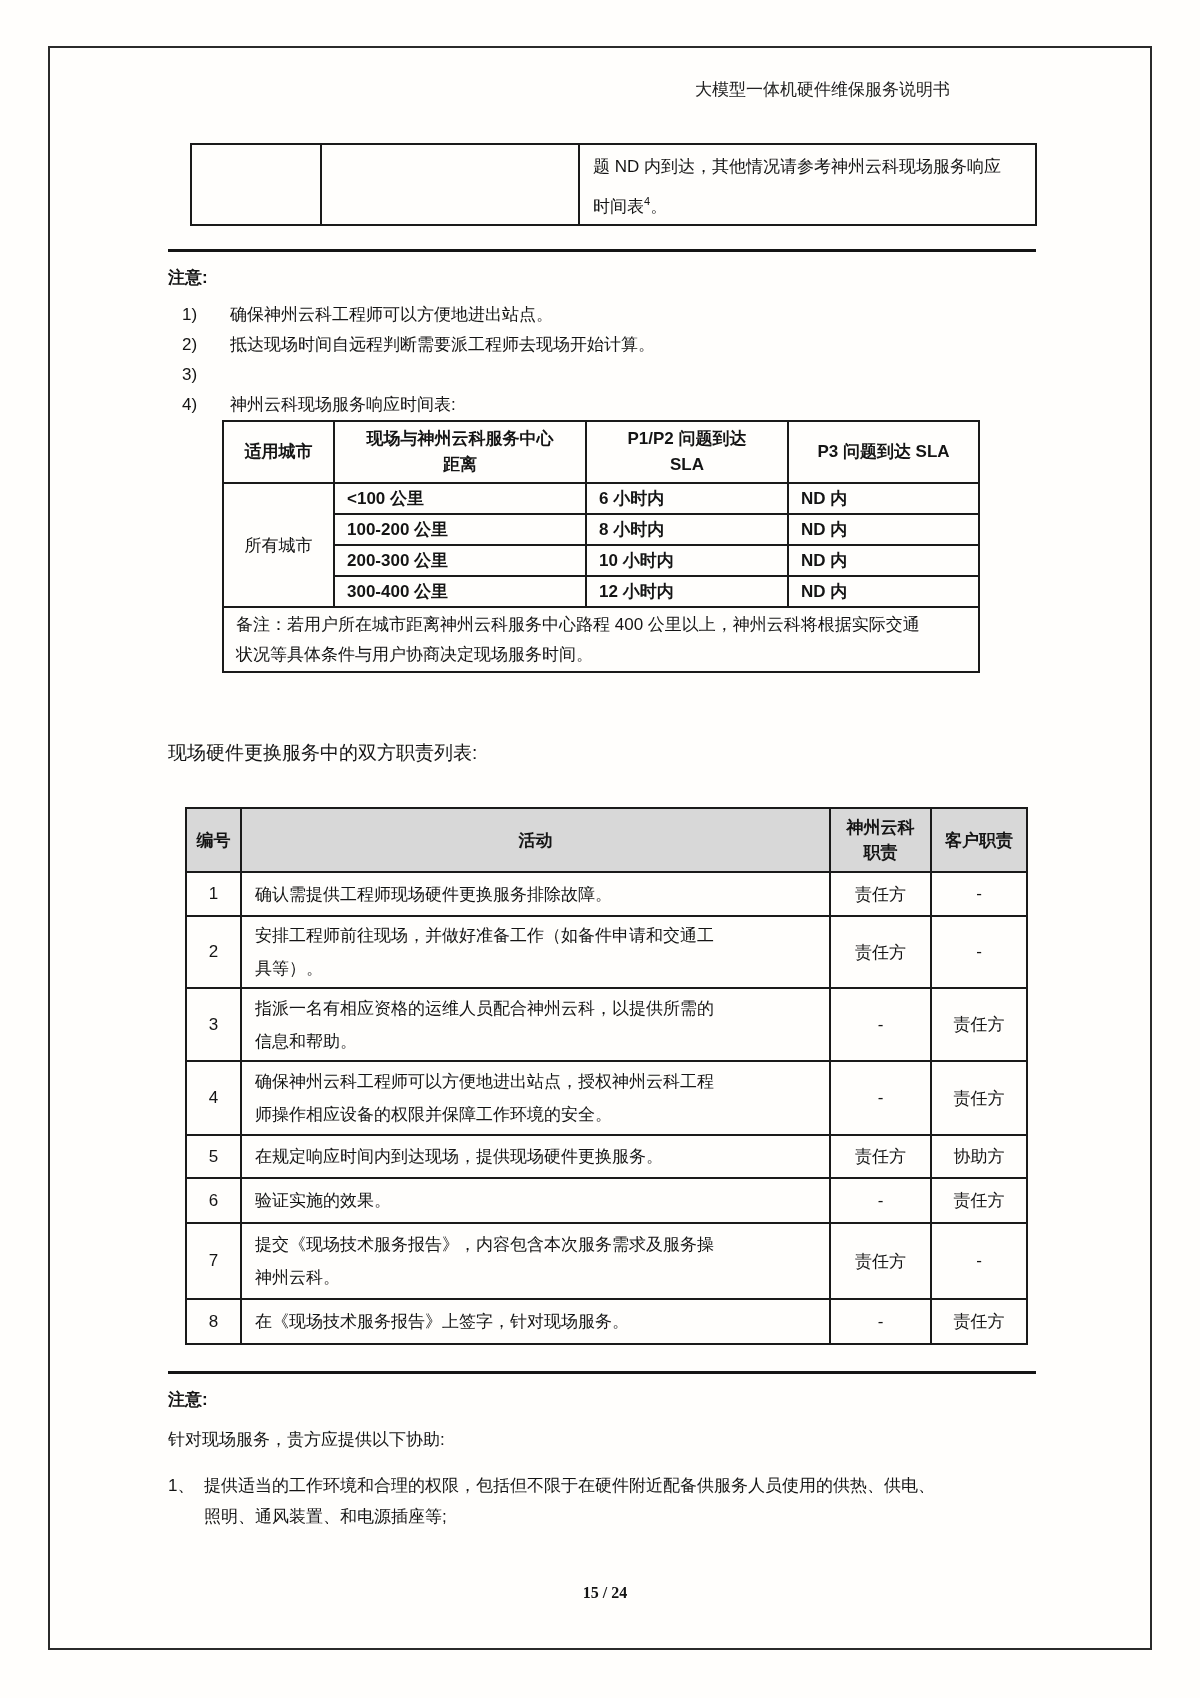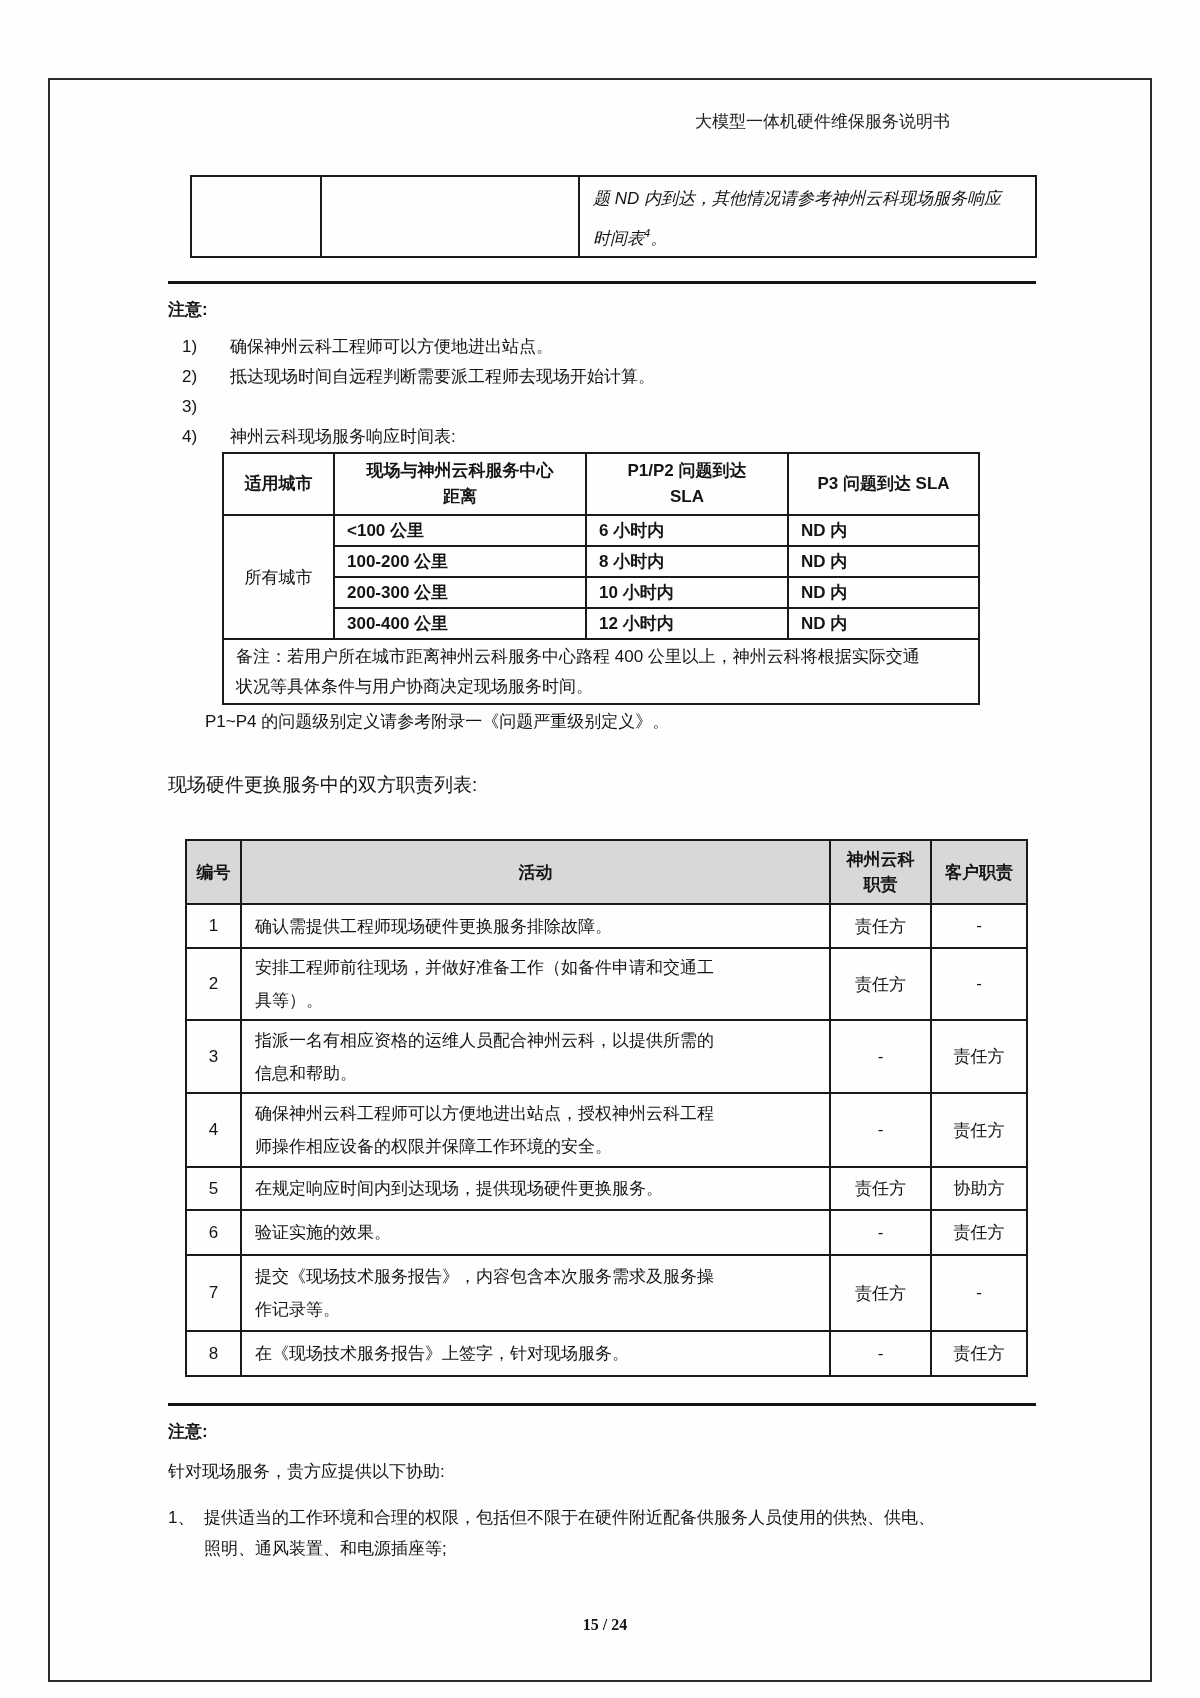--- a/index.html
+++ b/index.html
@@ -1,27 +1,27 @@
 <!DOCTYPE html>
 <html><head>
 <meta charset="utf-8">
 <style>
   html,body{margin:0;padding:0;background:#e8e8e8;}
   #page{position:relative;width:1200px;height:1698px;background:#fffefc;
         font-family:"Liberation Sans",sans-serif;color:#141414;overflow:hidden;}
-  .abs{position:absolute;margin-top:32px;}
+  .abs{position:absolute;}
   .frame{left:48px;top:46px;width:1100px;height:1600px;border:2px solid #2b2b2b;}
 
   .doc-title{top:78px;right:250px;font-family:"Liberation Serif",serif;font-size:17px;color:#222;}
 
   table{border-collapse:collapse;table-layout:fixed;}
   td,th{border:2px solid #1a1a1a;font-size:17px;font-weight:normal;overflow:hidden;}
 
   
-  .carry-table{left:190px;top:143px;font-style:italic;}
+  .carry-table{left:190px;top:143px;}
   .carry-table td{vertical-align:top;}
   .carry-cell{padding:4px 12px 0 13px;line-height:35px;}
   .carry-cell sup{font-size:11px;}
 
   .rule{height:3px;background:#151515;}
   .rule-1{left:168px;top:249px;width:868px;}
   .rule-2{left:168px;top:1371px;width:868px;}
 
   .notice-label{font-size:17px;font-weight:bold;}
   .notice-1{left:168px;top:266px;}
@@ -152,21 +152,20 @@
     </tr>
     <tr class="sla-remark">
       <td colspan="4">
         <div>备注：若用户所在城市距离神州云科服务中心路程 400 公里以上，神州云科将根据实际交通</div>
         <div>状况等具体条件与用户协商决定现场服务时间。</div>
       </td>
     </tr>
   </tbody>
     </table>
 
-  <div class="abs p-note">P1~P4 的问题级别定义请参考附录一《问题严重级别定义》。</div>
 
   <div class="abs section-title">现场硬件更换服务中的双方职责列表:</div>
 
   <table class="abs resp-table">
     <colgroup>
         <col style="width:55px">
         <col style="width:589px">
         <col style="width:101px">
         <col style="width:96px">
       </colgroup>
@@ -231,21 +230,21 @@
             <div>验证实施的效果。</div>
             <div></div>
           </td>
       <td class="ccell">-</td>
       <td class="ccell">责任方</td>
     </tr>
     <tr class="rr7">
       <td class="ccell">7</td>
       <td class="act">
             <div>提交《现场技术服务报告》，内容包含本次服务需求及服务操</div>
-            <div>作记录等。</div>
+            <div>神州云科。</div>
           </td>
       <td class="ccell">责任方</td>
       <td class="ccell">-</td>
     </tr>
     <tr class="rr8">
       <td class="ccell">8</td>
       <td class="act">
             <div>在《现场技术服务报告》上签字，针对现场服务。</div>
             <div></div>
           </td>

